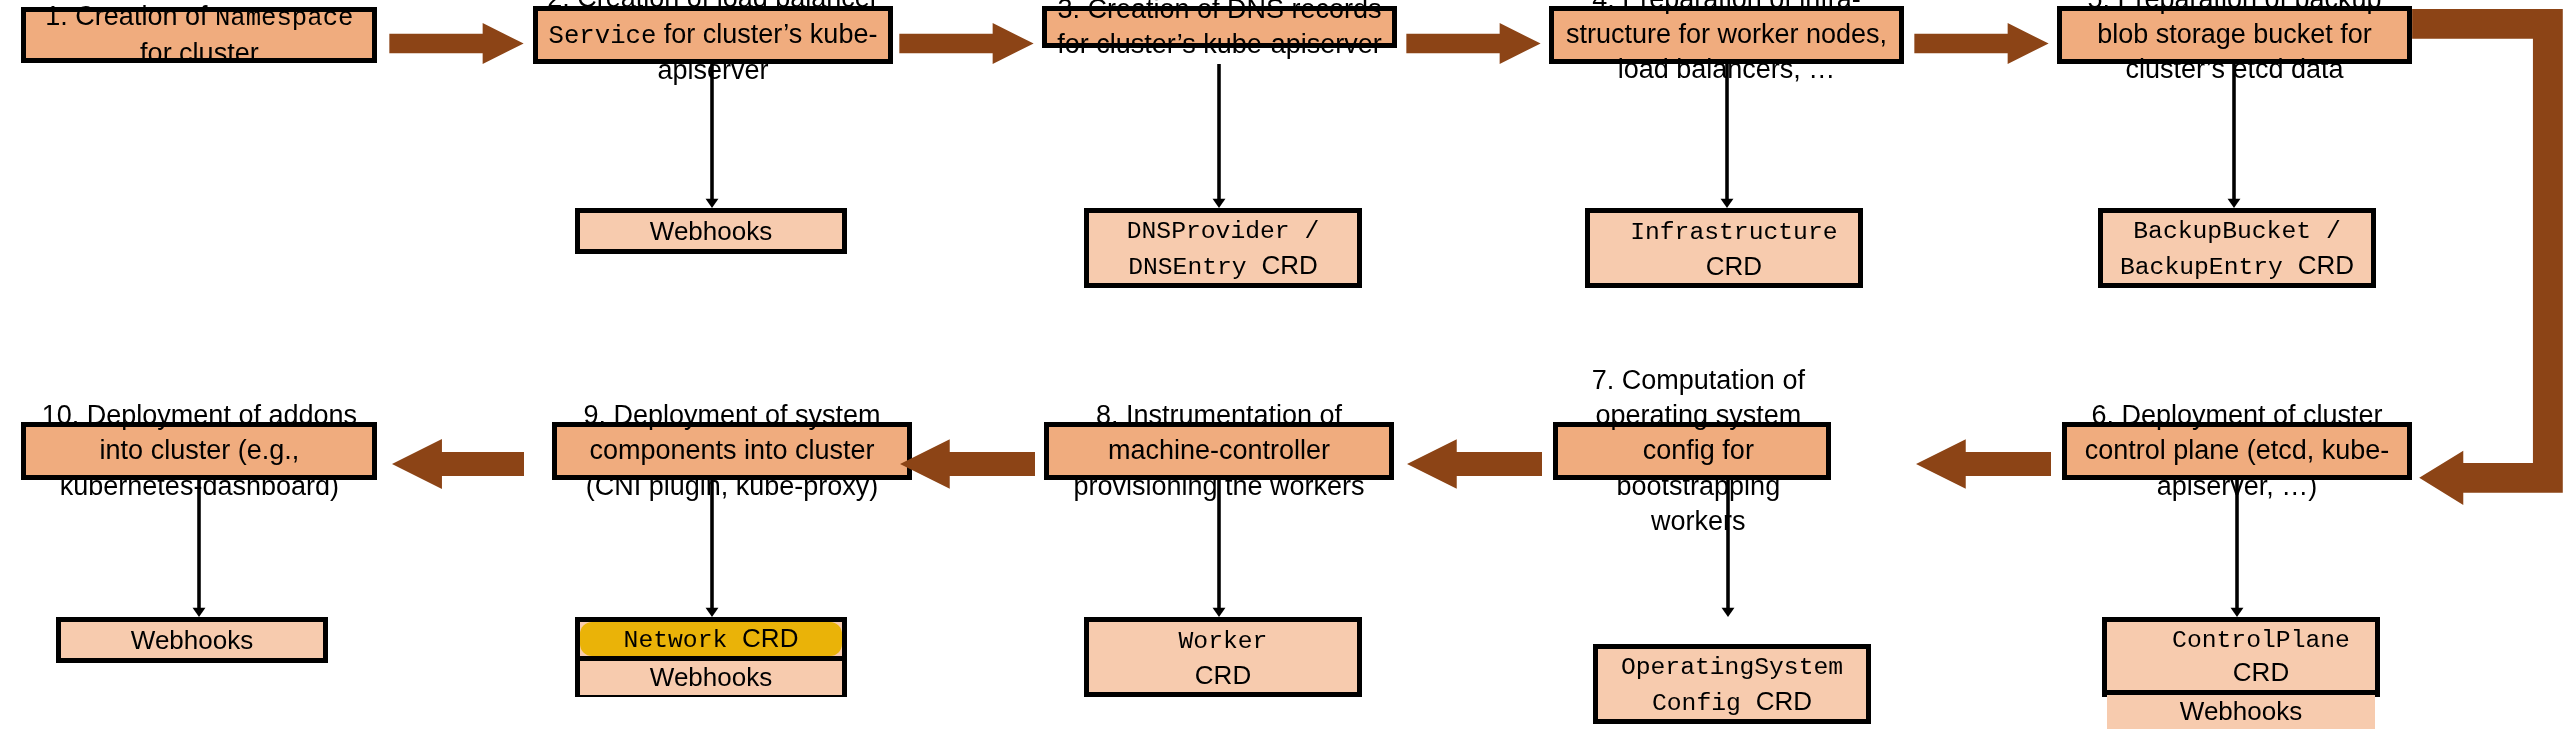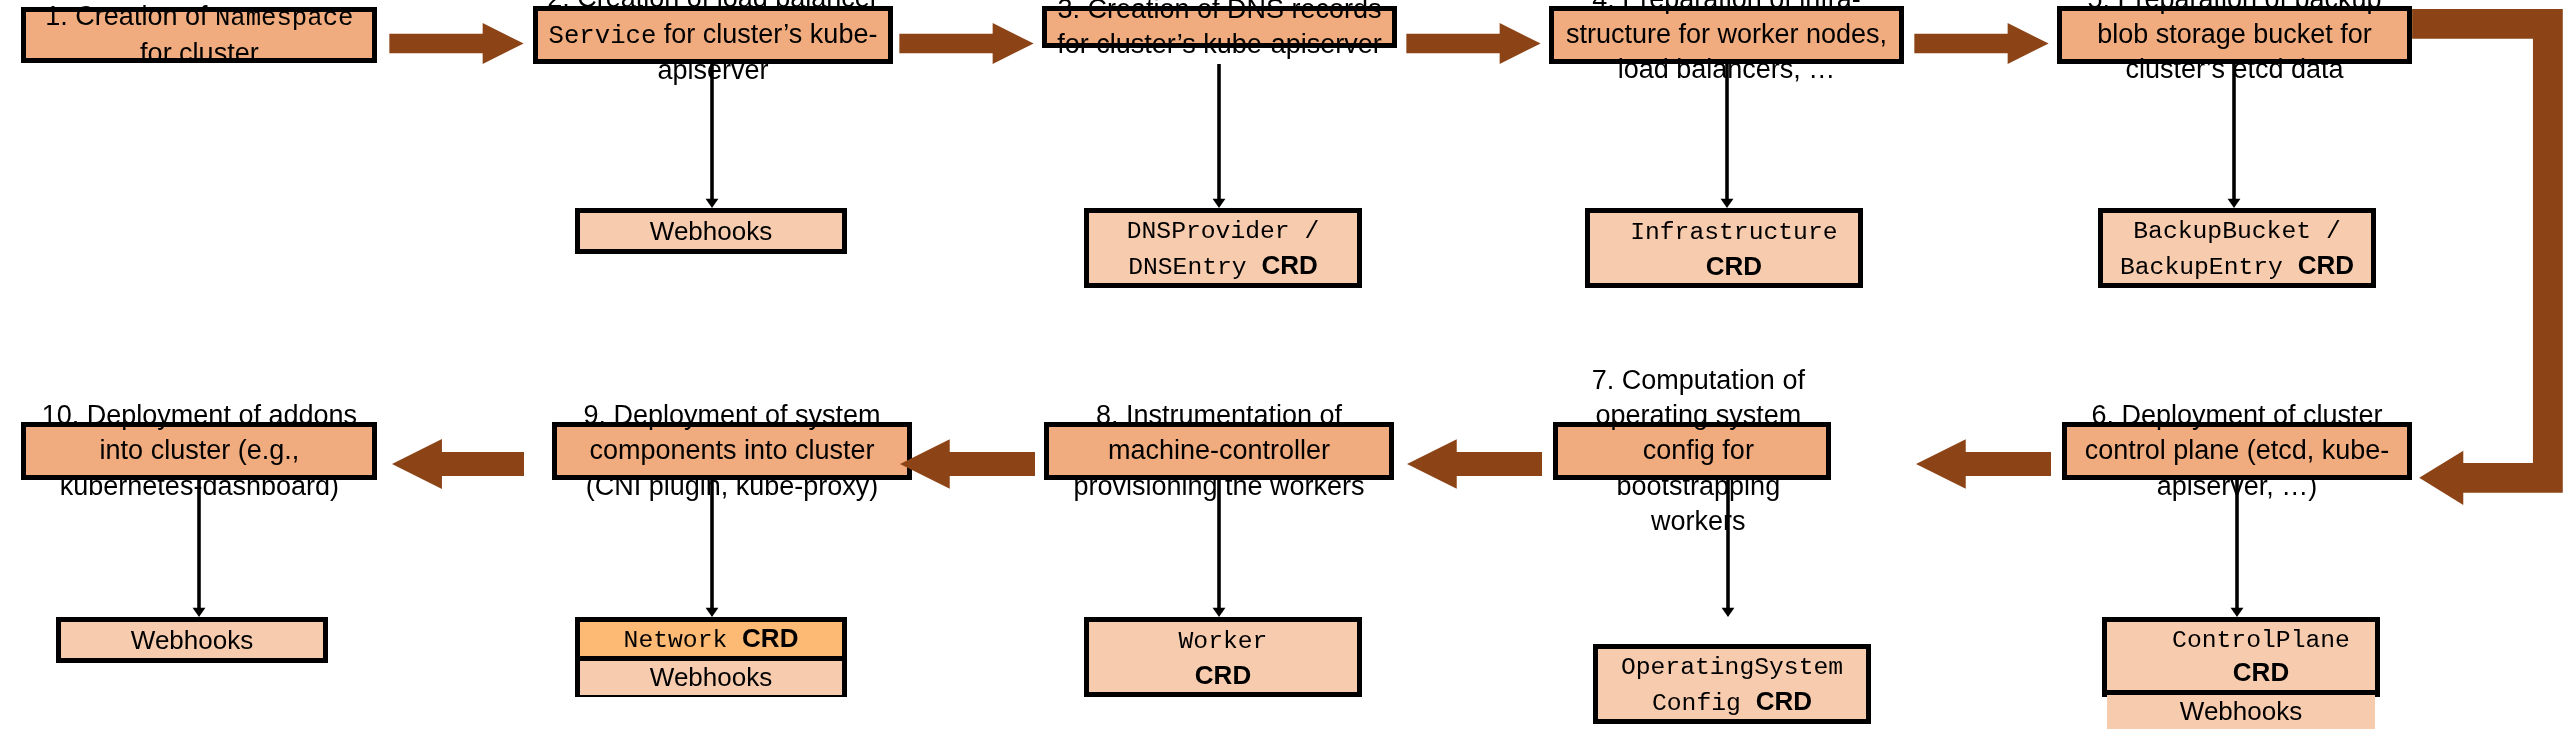--- a/index.html
+++ b/index.html
@@ -77,21 +77,21 @@
     box-sizing: border-box;
   }
   .substack .cell.divider { border-top: 5px solid #000000; }
 
   
   .mono {
     font-family: "Liberation Mono", "DejaVu Sans Mono", monospace;
     font-size: 0.95em;
     letter-spacing: 0px;
   }
-  .bold { font-weight: bold; }
+  .bold { font-weight: normal; }
 
   
   .arrow {
     position: absolute;
   }
   .arrow svg { display: block; }
 </style>
 </head>
 <body>
 
@@ -191,21 +191,21 @@
     <div class="node" style="left: 533px; top: 422px; width: 360px; height: 58px; background: rgb(240, 172, 126); border-color: rgb(0, 0, 0); font-size: 27px; margin-left: 19px;">
       <span class="txt">9. Deployment of system components into cluster (CNI plugin, kube-proxy)</span>
     </div>
     <div class="arrow" style="left: 702px; top: 480px; width: 20px; height: 137px;">
       <svg width="20" height="137" viewBox="0 0 28 192">
         <line x1="14" y1="0" x2="14" y2="181" stroke="#000" stroke-width="5"></line>
         <polygon points="5,179 23,179 14,192" fill="#000"></polygon>
       </svg>
     </div>
     <div class="substack" style="left: 575px; top: 617px; width: 272px; height: 80px; background: rgb(247, 203, 174);">
-      <div class="cell" style="font-size: 26px; background: #fdba74;">
+      <div class="cell" style="font-size: 26px; background: #eab308; border-radius: 12px;">
         <span><span class="mono">Network </span><span class="bold">CRD</span></span>
       </div>
       <div class="cell divider" style="font-size: 26px; background: rgb(247, 203, 174);">
         <span>Webhooks</span>
       </div>
     </div>
     <div class="node" style="left: 21.4px; top: 422px; width: 356px; height: 58px; background: rgb(240, 172, 126); border-color: rgb(0, 0, 0); font-size: 27px;">
       <span class="txt">10. Deployment of addons into cluster (e.g., kubernetes-dashboard)</span>
     </div>
     <div class="arrow" style="left: 189px; top: 480px; width: 20px; height: 137px;">

